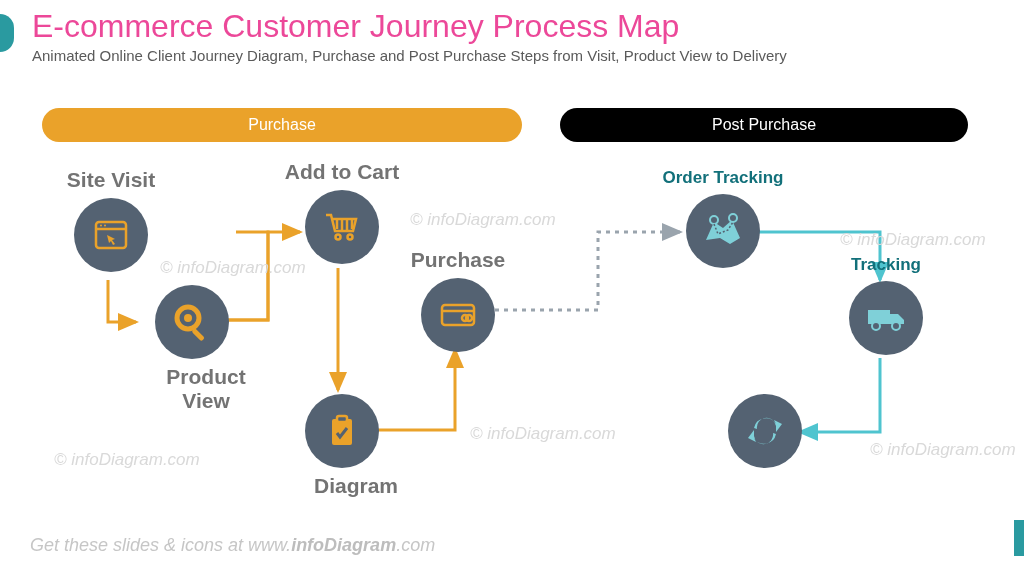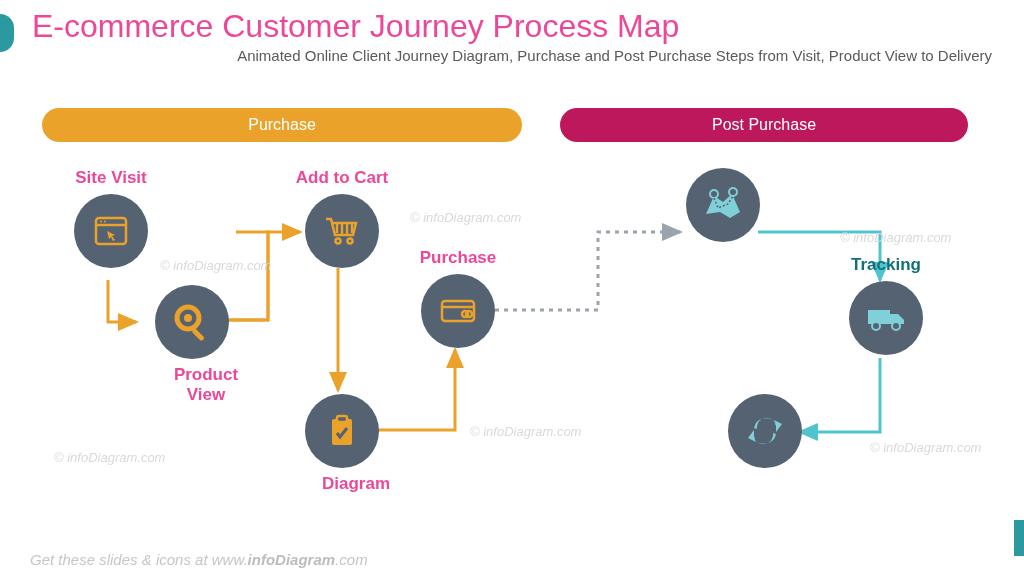--- a/index.html
+++ b/index.html
@@ -30,84 +30,83 @@
   }
   .title {
     font-size: 32px;
     font-weight: 400;
     color: #ec4899;
   }
   .subtitle {
     font-size: 15px;
     color: #5a5a5a;
     margin-top: 2px;
-    text-align: right;
   }
   .pill {
     position: absolute;
     height: 34px;
     border-radius: 17px;
     color: #fff;
     font-size: 16px;
     display: flex;
     align-items: center;
     justify-content: center;
   }
   .pill-purchase {
     left: 42px; top: 108px; width: 480px;
     background: #eaa22a;
   }
   .pill-post {
     left: 560px; top: 108px; width: 408px;
-    background: #be185d;
+    background: #000000;
   }
   .node {
     position: absolute;
     text-align: center;
   }
   .node-label {
     font-weight: 700;
     margin-bottom: 6px;
   }
   .node-label-below {
     font-weight: 700;
     margin-top: 6px;
     margin-left: 28px;
   }
-  .lbl-orange { color: #ec4899; font-size: 17px; }
+  .lbl-orange { color: #737373; font-size: 21px; }
   .lbl-teal   { color: #12707a; font-size: 17px; }
   .circle {
     width: 74px; height: 74px;
     border-radius: 50%;
     background: #546272;
     display: flex;
     align-items: center;
     justify-content: center;
     margin: 0 auto;
   }
   .icn-orange svg { stroke: #eaa22a; fill: none; }
   .icn-orange-fill svg { fill: #eaa22a; stroke: none; }
   .icn-teal-fill svg { fill: #7fd0d8; stroke: none; }
 
   .footer {
     position: absolute;
-    left: 30px; bottom: 8px;
-    font-size: 15px;
+    left: 30px; bottom: 20px;
+    font-size: 18px;
     color: #c6c6c6;
     font-style: italic;
   }
   .footer b { font-weight: 700; color:#bdbdbd; font-style: italic;}
   svg.connectors {
     position: absolute;
     left: 0; top: 0;
     width: 1024px; height: 576px;
     pointer-events: none;
   }
   .watermark {
-    position:absolute; color:#d9d9d9; font-size:13px; font-style:italic;
+    position:absolute; color:#d9d9d9; font-size:17px; font-style:italic;
     user-select:none;
   }
 </style>
 </head>
 <body>
 
 <div class="accent-left"></div>
 <div class="accent-right"></div>
 
 <div class="header">
@@ -168,21 +167,21 @@
   <div class="circle icn-orange-fill">
     <svg width="42" height="42" viewBox="0 0 42 42">
       <circle cx="17" cy="17" r="11" fill="none" stroke="#eaa22a" stroke-width="5"></circle>
       <circle cx="17" cy="17" r="4" fill="#eaa22a"></circle>
       <rect x="24" y="27" width="14" height="5" rx="2" transform="rotate(45 24 27)" fill="#eaa22a"></rect>
     </svg>
   </div>
   <div class="node-label-below lbl-orange">Product View</div>
 </div>
 
-<div class="node" style="left:282px; top:168px; width:120px;">
+<div class="node" style="left:282px; top:160px; width:120px;">
   <div class="node-label lbl-orange">Add to Cart</div>
   <div class="circle icn-orange">
     <svg width="44" height="44" viewBox="0 0 44 44" stroke-width="2.5">
       <path d="M6 10 L11 10 L15 26 L33 26 L36 14 L13 14"></path>
       <circle cx="18" cy="32" r="2.5"></circle>
       <circle cx="30" cy="32" r="2.5"></circle>
       <line x1="17" y1="14" x2="17" y2="24"></line>
       <line x1="22" y1="14" x2="22" y2="25"></line>
       <line x1="27" y1="14" x2="27" y2="25"></line>
       <line x1="32" y1="14" x2="32" y2="24"></line>
@@ -207,20 +206,21 @@
     <svg width="44" height="44" viewBox="0 0 44 44" stroke-width="2.5">
       <rect x="6" y="12" width="32" height="20" rx="3"></rect>
       <line x1="6" y1="18" x2="38" y2="18"></line>
       <circle cx="29" cy="25" r="3"></circle>
       <circle cx="33" cy="25" r="3"></circle>
     </svg>
   </div>
 </div>
 
 <div class="node" style="left:658px; top:168px; width:130px;">
+  <div class="node-label lbl-teal">Order Tracking</div>
   <div class="circle icn-teal-fill">
     <svg width="46" height="46" viewBox="0 0 46 46">
       <path d="M6 32 L14 14 L23 20 L32 12 L40 30 L30 36 L20 30 Z" fill="#7fd0d8"></path>
       <circle cx="14" cy="12" r="4" fill="#546272" stroke="#7fd0d8" stroke-width="2"></circle>
       <circle cx="33" cy="10" r="4" fill="#546272" stroke="#7fd0d8" stroke-width="2"></circle>
       <path d="M14 16 L18 26 L28 22 L33 14" stroke="#546272" stroke-width="1.5" stroke-dasharray="2 2" fill="none"></path>
     </svg>
   </div>
 </div>
 

